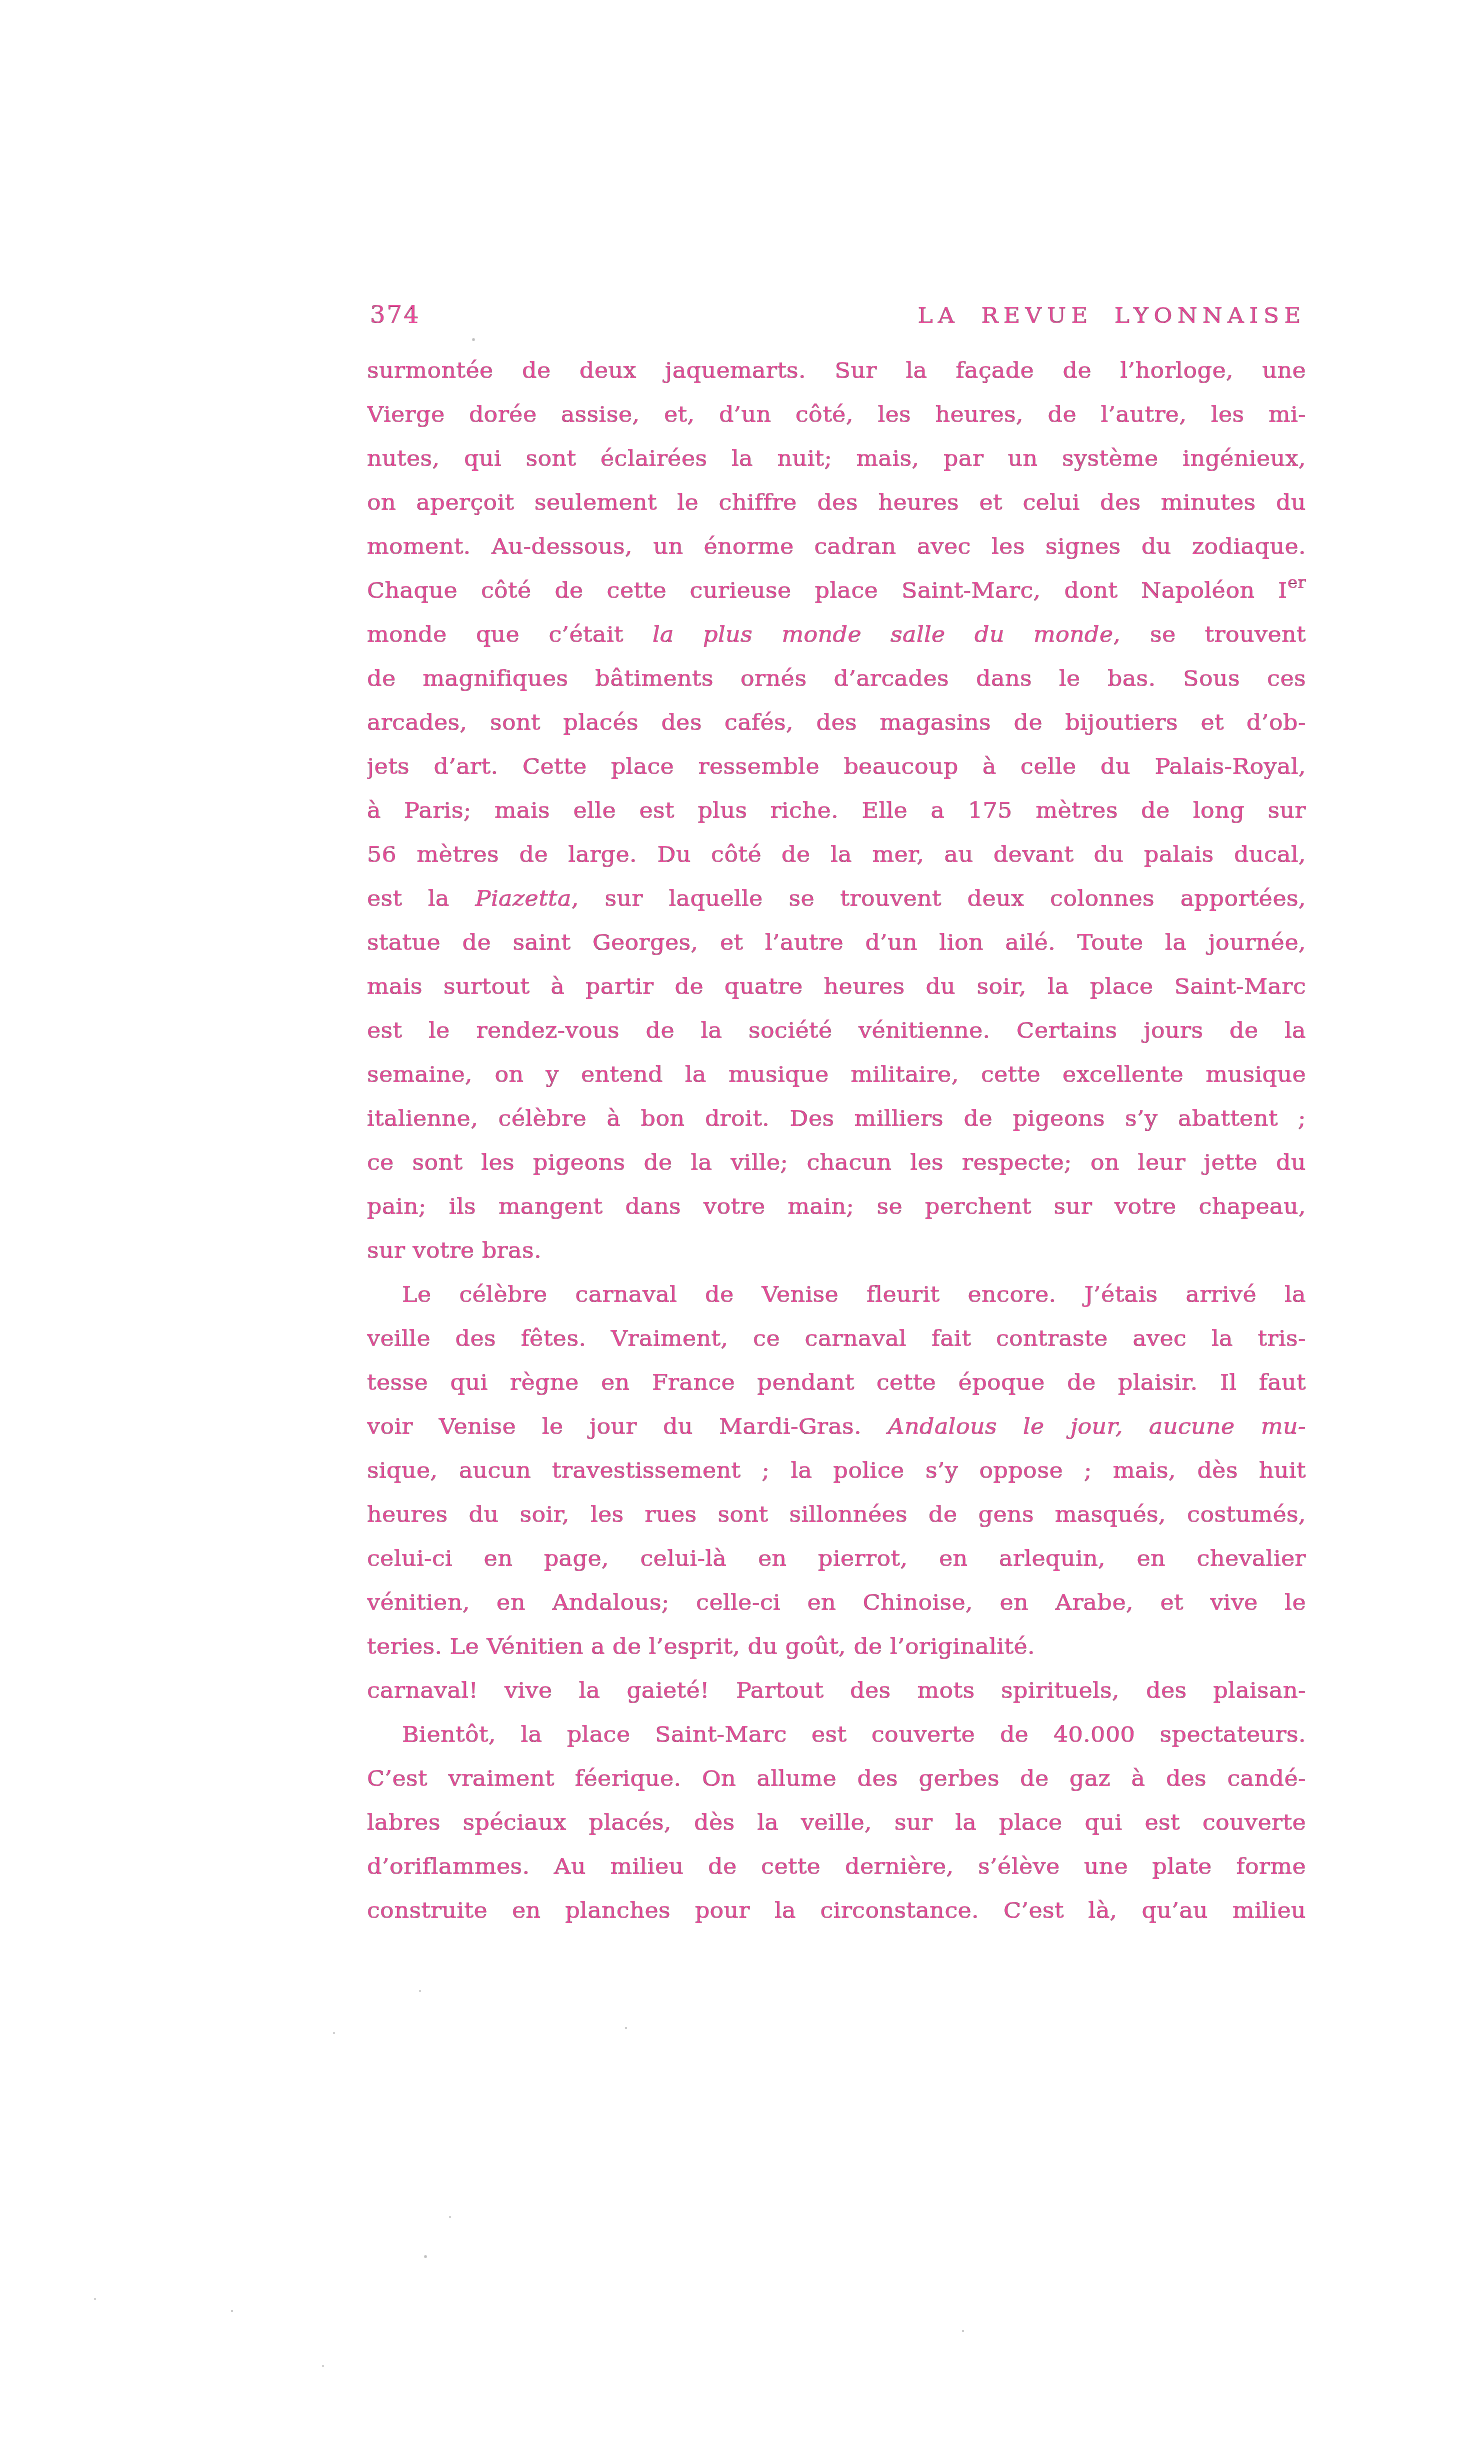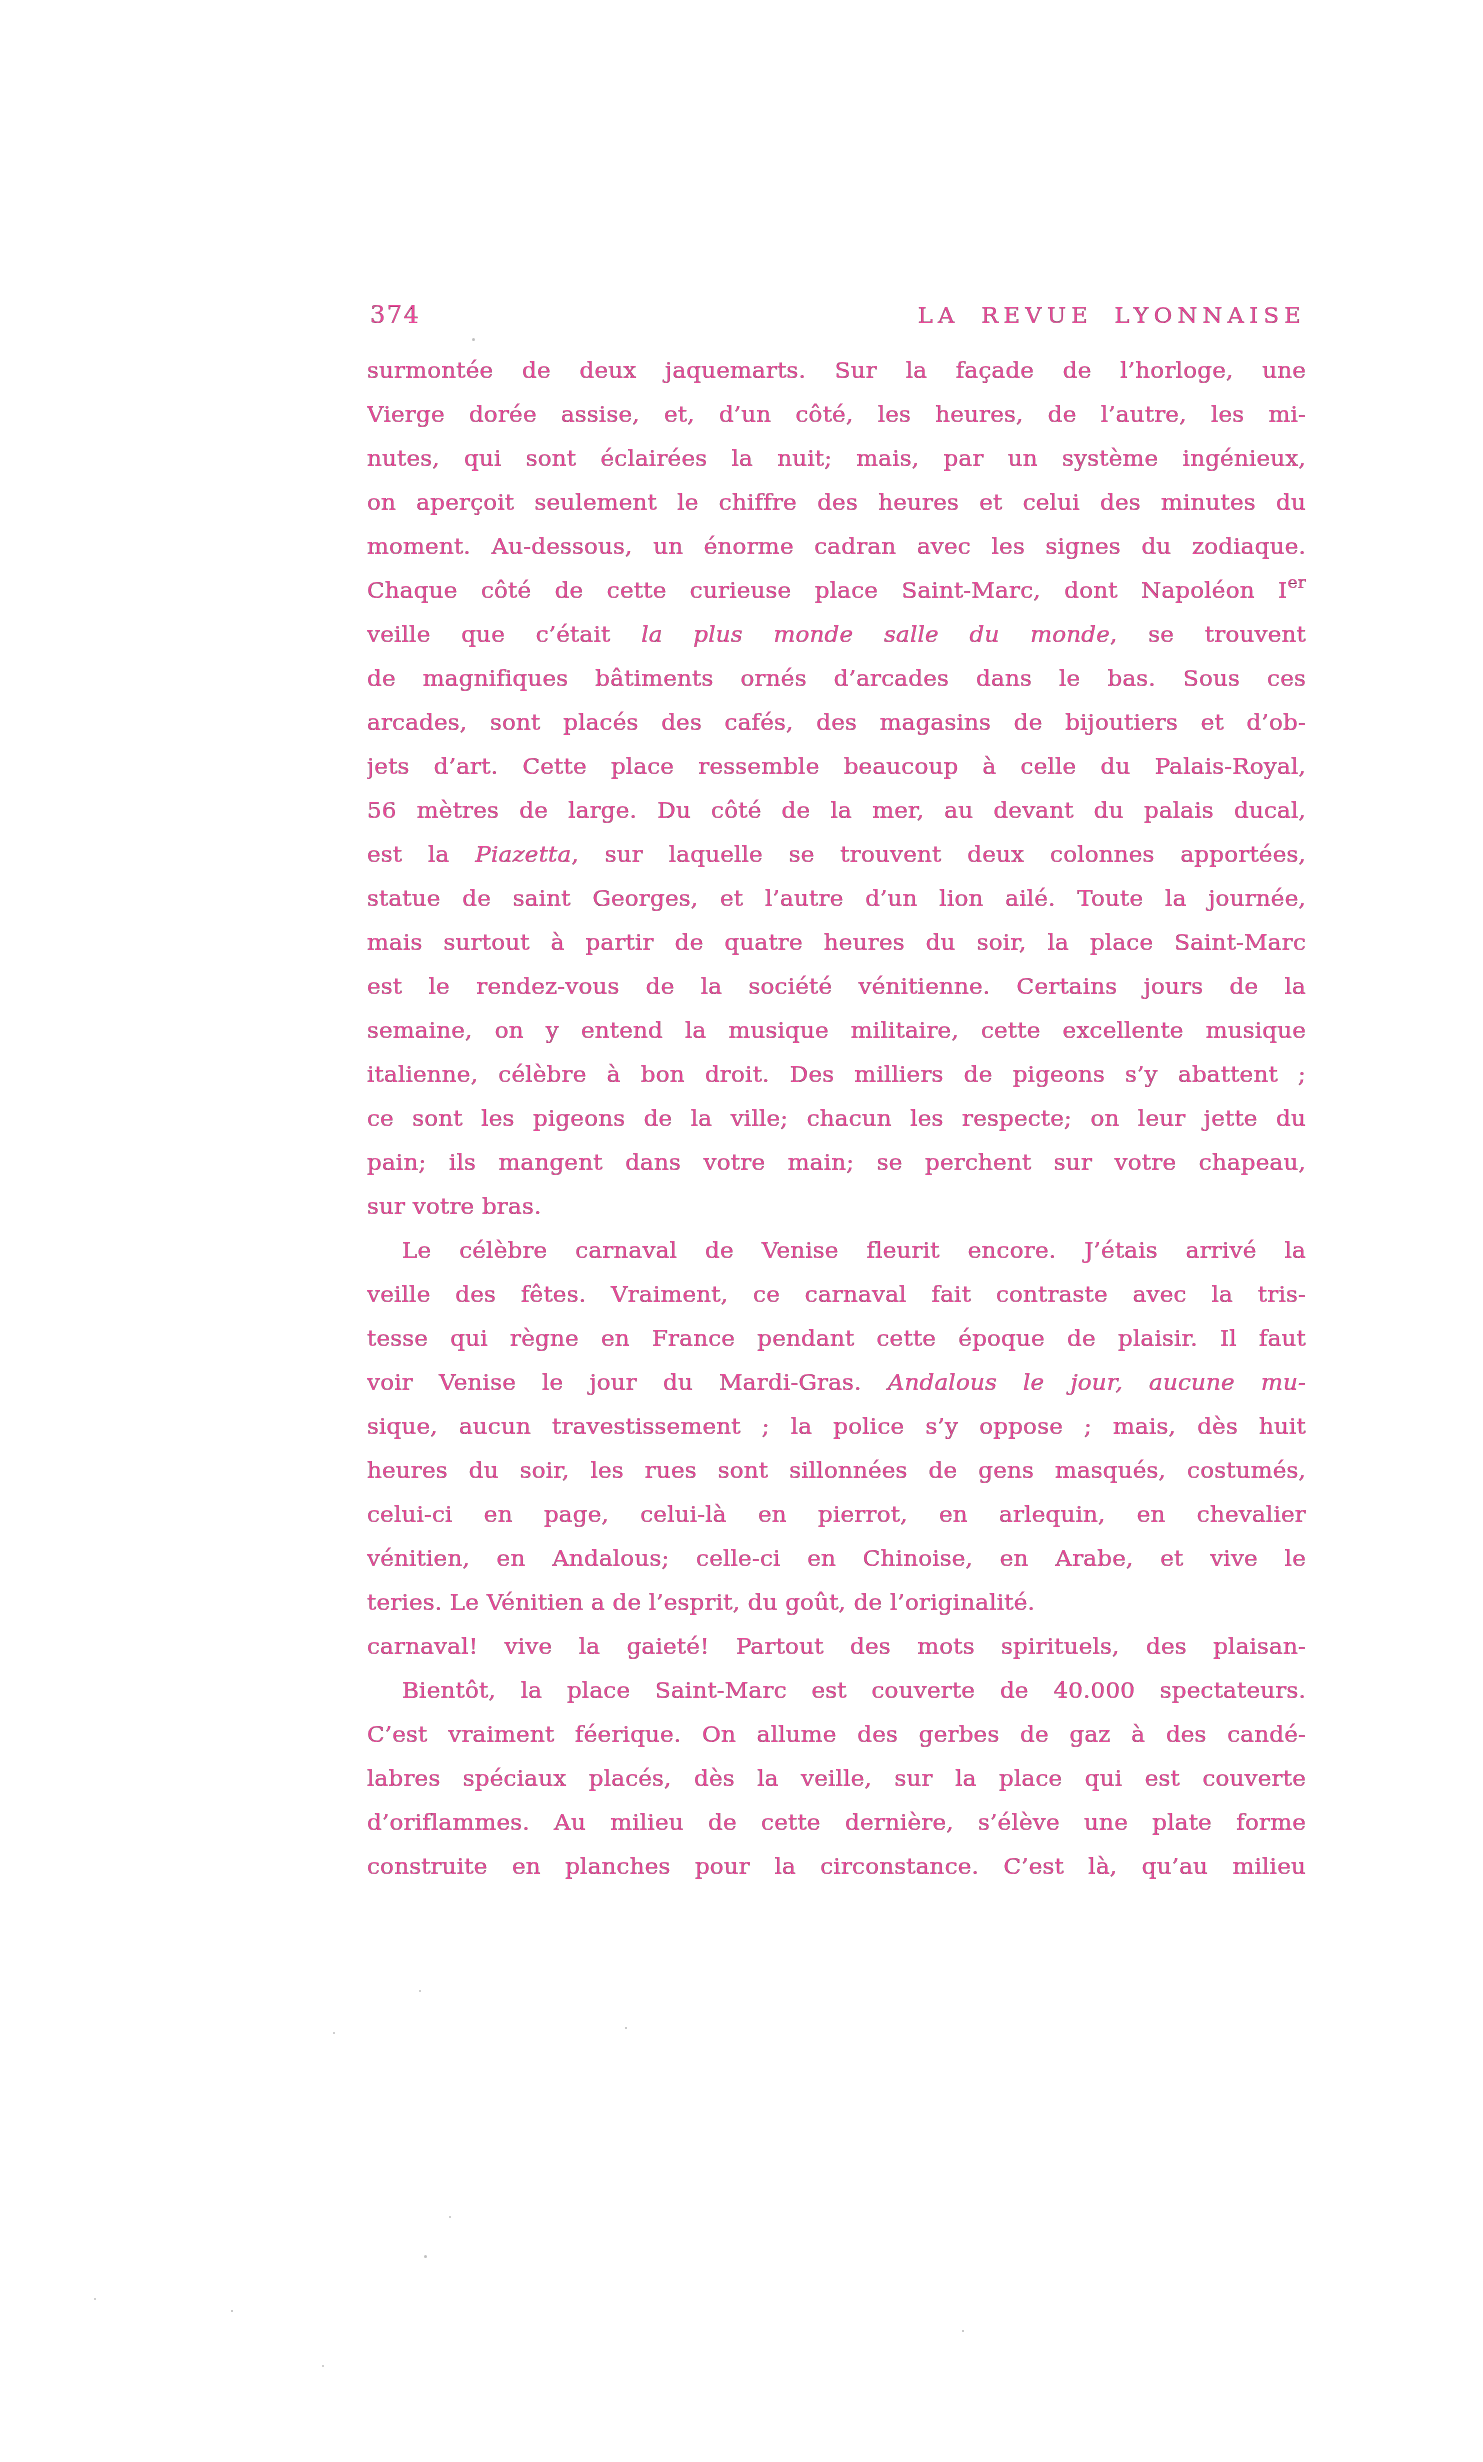--- a/index.html
+++ b/index.html
@@ -90,24 +90,25 @@
     <span class="page-number">374</span>
     <span class="running-title">LA REVUE LYONNAISE</span>
   </div>
   <div class="text-block" id="text-block">
       <div class="line"><span>surmontée de deux jaquemarts. Sur la façade de l’horloge, une</span></div>
       <div class="line"><span>Vierge dorée assise, et, d’un côté, les heures, de l’autre, les mi-</span></div>
       <div class="line"><span>nutes, qui sont éclairées la nuit; mais, par un système ingénieux,</span></div>
       <div class="line"><span>on aperçoit seulement le chiffre des heures et celui des minutes du</span></div>
       <div class="line"><span>moment. Au-dessous, un énorme cadran avec les signes du zodiaque.</span></div>
       <div class="line"><span>Chaque côté de cette curieuse place Saint-Marc, dont Napoléon I</span><sup>er</sup></div>
-      <div class="line"><span>veille que c’était </span><span class="it">la plus monde salle du monde</span><span>, se trouvent</span></div>
+      <div class="line"><span>monde que c’était </span><span class="it">la plus monde salle du monde</span><span>, se trouvent</span></div>
       <div class="line"><span>de magnifiques bâtiments ornés d’arcades dans le bas. Sous ces</span></div>
       <div class="line"><span>arcades, sont placés des cafés, des magasins de bijoutiers et d’ob-</span></div>
       <div class="line"><span>jets d’art. Cette place ressemble beaucoup à celle du Palais-Royal,</span></div>
+      <div class="line"><span>à Paris; mais elle est plus riche. Elle a 175 mètres de long sur</span></div>
       <div class="line"><span>56 mètres de large. Du côté de la mer, au devant du palais ducal,</span></div>
       <div class="line"><span>est la </span><span class="it">Piazetta</span><span>, sur laquelle se trouvent deux colonnes apportées,</span></div>
       <div class="line"><span>statue de saint Georges, et l’autre d’un lion ailé. Toute la journée,</span></div>
       <div class="line"><span>mais surtout à partir de quatre heures du soir, la place Saint-Marc</span></div>
       <div class="line"><span>est le rendez-vous de la société vénitienne. Certains jours de la</span></div>
       <div class="line"><span>semaine, on y entend la musique militaire, cette excellente musique</span></div>
       <div class="line"><span>italienne, célèbre à bon droit. Des milliers de pigeons s’y abattent ;</span></div>
       <div class="line"><span>ce sont les pigeons de la ville; chacun les respecte; on leur jette du</span></div>
       <div class="line"><span>pain; ils mangent dans votre main; se perchent sur votre chapeau,</span></div>
       <div class="line no-j"><span>sur votre bras.</span></div>

